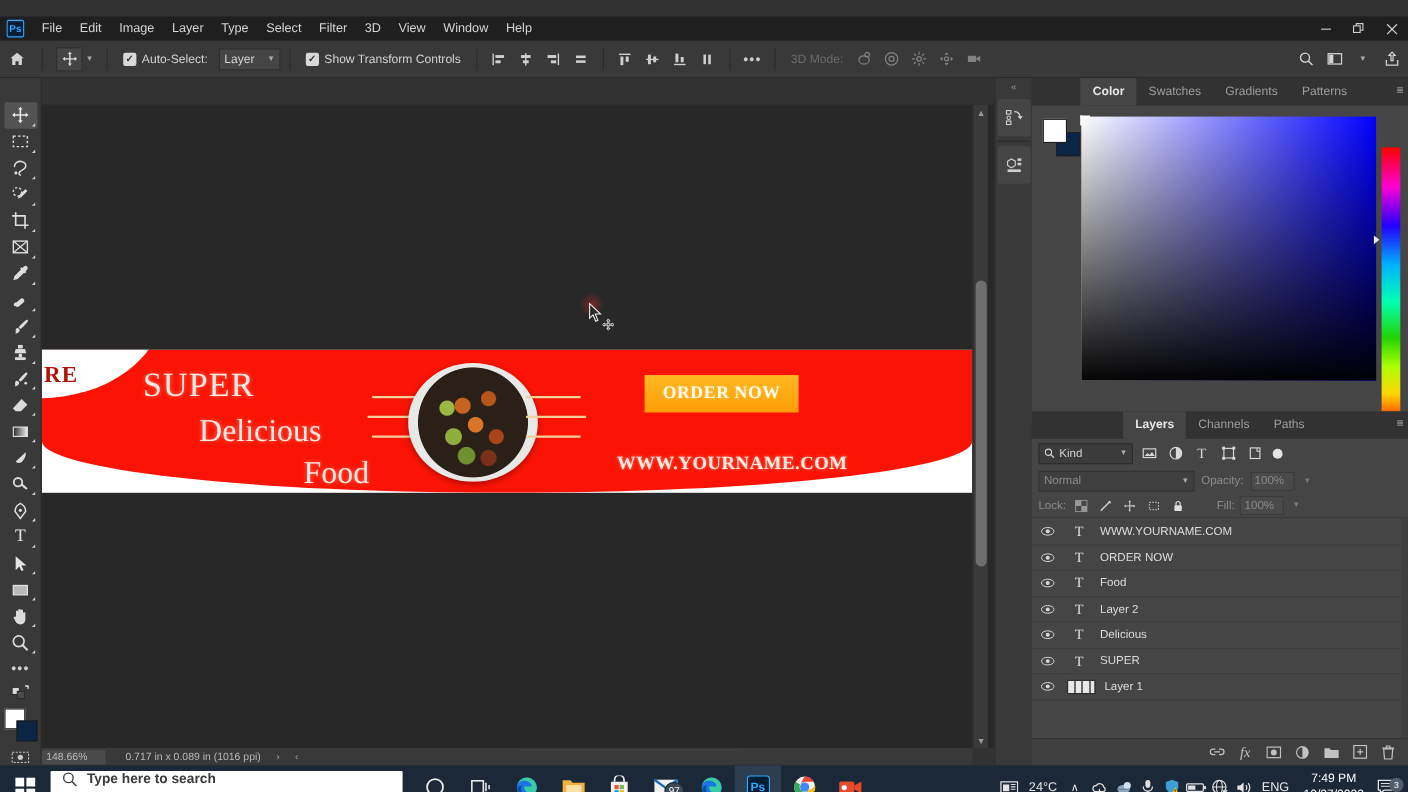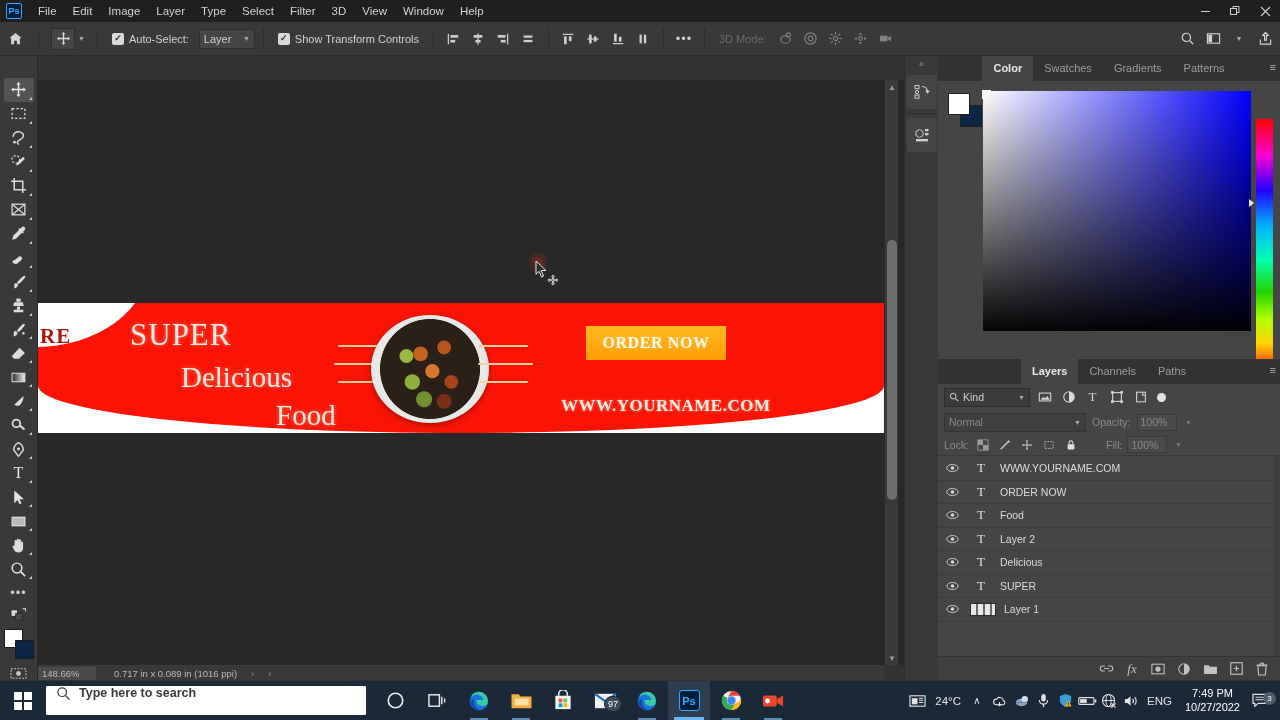--- a/index.html
+++ b/index.html
@@ -3,21 +3,21 @@
 <meta charset="utf-8">
 <style>
   * { box-sizing: border-box; margin: 0; padding: 0; }
   html, body {
     width: 1280px; height: 720px; overflow: hidden;
     background: #323232;
     font-family: "Liberation Sans", sans-serif;
     font-size: 11px; color: #c8c8c8;
     -webkit-font-smoothing: antialiased;
   }
-  #app { position: relative; width: 1280px; height: 680px; }
+  #app { position: relative; width: 1280px; height: 680px; margin-top: 15px; }
 
   
   .menubar {
     position: absolute; left: 0; top: 0; width: 1280px; height: 22px;
     background: #1f1f1f; display: flex; align-items: center;
   }
   .ps-logo {
     width: 16px; height: 16px; margin: 0 8px 0 6px;
     background: #001e36; border: 1px solid #31a8ff; border-radius: 2px;
     color: #31a8ff; font-size: 9px; font-weight: bold;
@@ -111,21 +111,21 @@
   .banner-red {
     position: absolute; left: 0; top: 0; width: 100%; height: 100%;
     background: #fb1405;
     border-radius: 0 0 55% 55% / 0 0 40% 40%;
   }
   .banner-white-tl {
     position: absolute; left: -40px; top: -66px; width: 150px; height: 110px;
     background: #ffffff; border-radius: 0 0 75% 0;
   }
   .edge-re {
-    position: absolute; left: 2px; top: 21px;
+    position: absolute; left: 2px; top: 10px;
     font-family: "Liberation Serif", serif; font-size: 21px; font-weight: bold;
     color: #b01308; letter-spacing: 1px;
   }
   .b-super {
     position: absolute; left: 92px; top: 14px;
     font-family: "Liberation Serif", serif; font-size: 31px; color: #ffe9e3;
     letter-spacing: 1px; text-shadow: 0 0 4px rgba(255,160,130,.75);
   }
   .b-delicious {
     position: absolute; left: 143px; top: 58px;

